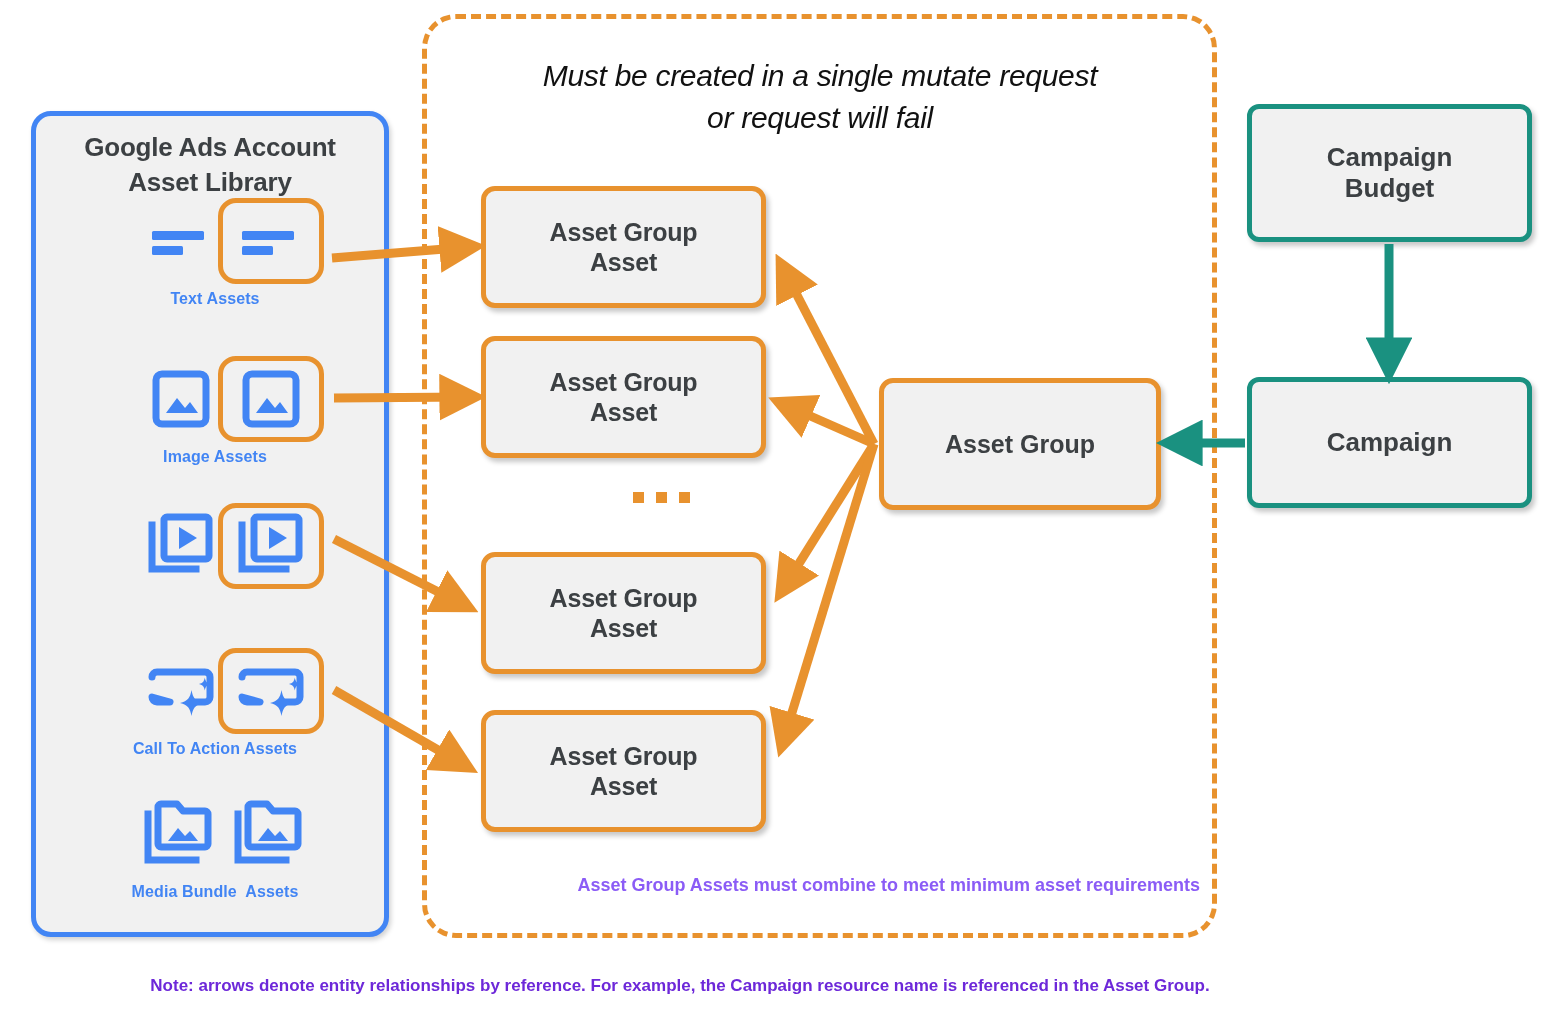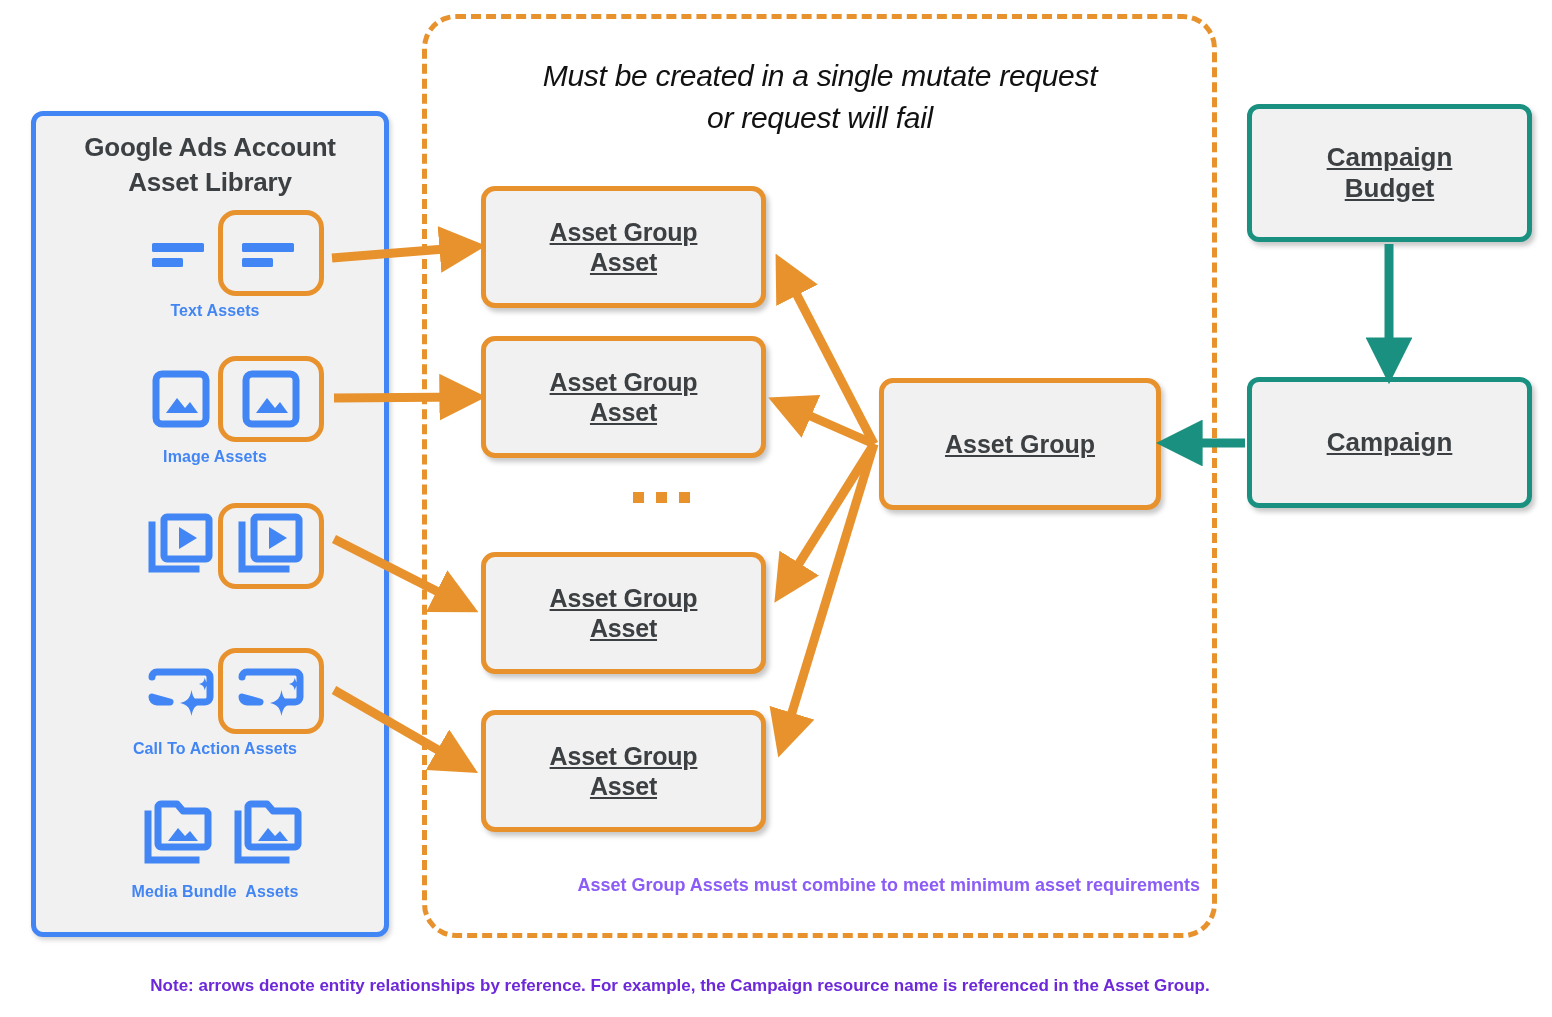--- a/index.html
+++ b/index.html
@@ -9,21 +9,21 @@
     -webkit-font-smoothing:antialiased;
   }
   #canvas{position:absolute;inset:0;}
 
   
   #wires{position:absolute;left:0;top:0;width:1552px;height:1017px;pointer-events:none;z-index:5;}
 
   
   .asset-library{
     position:absolute;left:31px;top:111px;width:358px;height:826px;
-    background:#f1f1f1;border:5px solid #4285F4;border-radius:12px;
+    background:#f1f1f1;border:5px solid #4285F4;border-radius:20px;
     box-sizing:border-box;z-index:3;
     box-shadow:2px 3px 5px rgba(0,0,0,.18);
   }
   .library-title{
     position:absolute;left:0;right:0;top:14px;text-align:center;
     font-size:26px;font-weight:700;color:#3c4043;line-height:1.33;
     letter-spacing:-.2px;
   }
   .asset-row{position:absolute;left:0;width:358px;}
   .icon-pair{position:relative;height:86px;}
@@ -51,21 +51,21 @@
   .mutate-footnote{
     position:absolute;left:440px;top:875px;width:760px;text-align:right;
     font-size:18px;font-weight:700;color:#8b5cf6;z-index:4;
   }
 
   
   .node{
     position:absolute;box-sizing:border-box;background:#f1f1f1;
     display:flex;align-items:center;justify-content:center;text-align:center;
     color:#3c4043;font-weight:700;line-height:1.2;
-    box-shadow:3px 4px 5px rgba(0,0,0,.22);z-index:4;text-decoration:underline;
+    box-shadow:3px 4px 5px rgba(0,0,0,.22);z-index:4;
   }
   .node.orange{border:5px solid #E8922E;border-radius:14px;}
   .node.teal{border:5px solid #1A9180;border-radius:12px;}
 
   .aga{width:285px;height:122px;left:481px;font-size:25px;letter-spacing:-.2px;}
   .aga-1{top:186px;} .aga-2{top:336px;} .aga-3{top:552px;} .aga-4{top:710px;}
 
   .asset-group{left:879px;top:378px;width:282px;height:132px;font-size:25px;}
   .campaign-budget{left:1247px;top:104px;width:285px;height:138px;font-size:26px;}
   .campaign{left:1247px;top:377px;width:285px;height:131px;font-size:26px;}
@@ -86,21 +86,21 @@
 <div id="canvas">
 
   <div class="mutate-box"></div>
 
   <div class="asset-library">
     <div class="library-title">
       <div>Google Ads Account</div>
       <div>Asset Library</div>
     </div>
 
-    <div class="asset-row" style="top:94px">
+    <div class="asset-row" style="top:82px">
       <div class="icon-pair">
         <div class="icon-slot left">
           <svg width="62" height="44" viewBox="0 0 62 44">
             <rect x="2" y="12" width="52" height="9" rx="1.5" fill="#4285F4"></rect>
             <rect x="2" y="27" width="31" height="9" rx="1.5" fill="#4285F4"></rect>
           </svg>
         </div>
         <div class="icon-slot right sel">
           <svg width="62" height="44" viewBox="0 0 62 44">
             <rect x="2" y="12" width="52" height="9" rx="1.5" fill="#4285F4"></rect>

